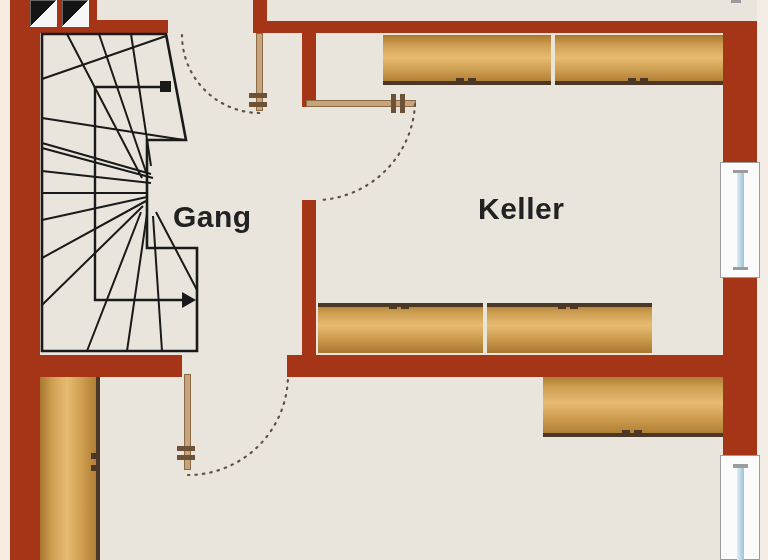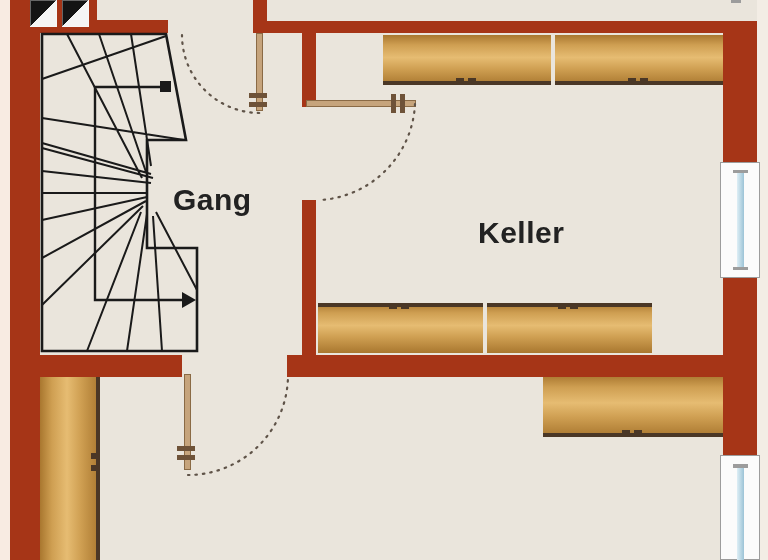--- a/index.html
+++ b/index.html
@@ -122,16 +122,16 @@
              M42,258 L146,201 M42,305 L143,206 M87,351 L141,212 M127,351 L147,214 M162,351 L153,216
              M197,290 L156,212"></path>
     <path class="stair-stroke" stroke-width="2.4" d="M166,87 L95,87 L95,300 L182,300"></path>
     <rect x="160" y="81" width="11" height="11" fill="#1a1a1a"></rect>
     <polygon points="182,292 196,300 182,308" fill="#1a1a1a"></polygon>
     <path class="arc" d="M182,35 A78,78 0 0 0 260,113"></path>
     <path class="arc" d="M415,104 A101,101 0 0 1 320,200"></path>
     <path class="arc" d="M188,475 A100,100 0 0 0 288,375"></path>
   </svg>
 
-  <div class="room-label" style="left:173px;top:183px;">Gang</div>
-  <div class="room-label" style="left:478px;top:192px;margin-top:24px;">Keller</div>
+  <div class="room-label" style="left:173px;top:200px;">Gang</div>
+  <div class="room-label" style="left:478px;top:192px;">Keller</div>
 
 </div>
 
 </body></html>

